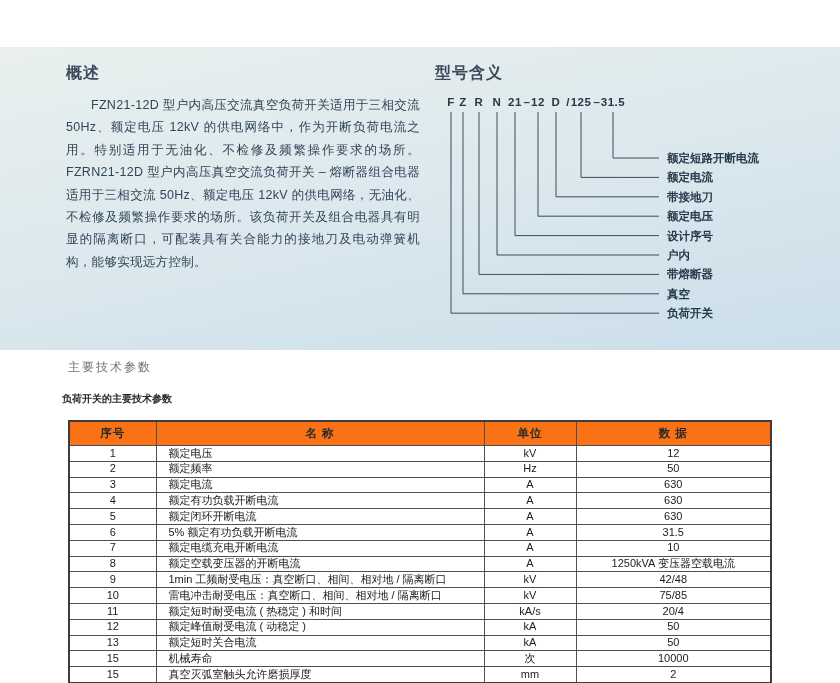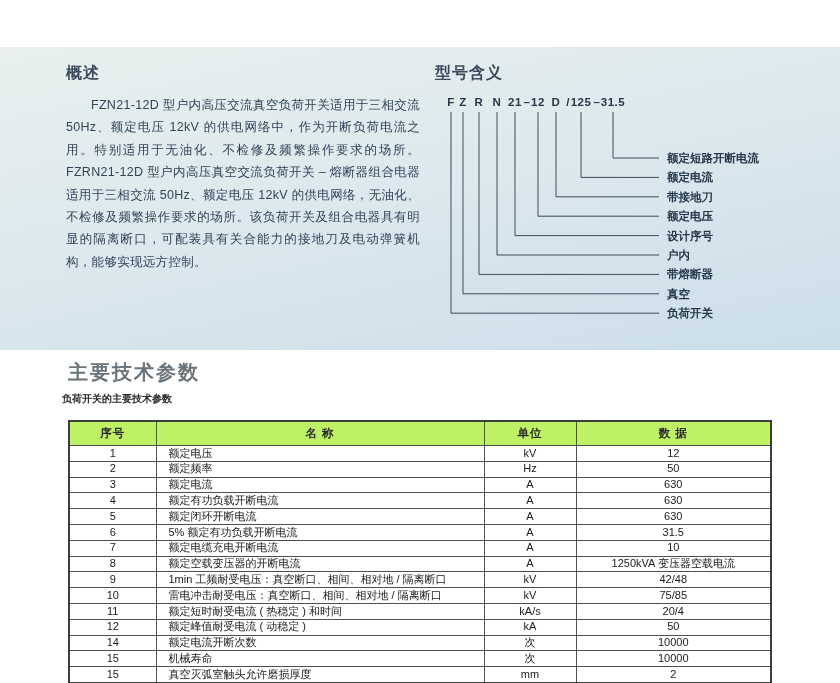--- a/index.html
+++ b/index.html
@@ -27,33 +27,33 @@
   .model { position: absolute; left: 435px; top: 16px; width: 390px; }
   .model svg { display: block; margin-top: 4px; }
   .code-text { font-size: 11.5px; font-weight: bold; fill: #24384a; letter-spacing: 0.5px; }
   .diagram-line { fill: none; stroke: #3c4c59; stroke-width: 1; }
   .diagram-label { font-size: 11.5px; font-weight: bold; fill: #24384a; }
 
   
   .params { position: absolute; left: 0; top: 303px; width: 840px; height: 380px; }
   .params h2 {
     position: absolute; left: 68px; top: 9px; margin: 0;
-    font-size: 20px; font-weight: 700; color: #6b747a; letter-spacing: 2px;
+    font-size: 12px; font-weight: 400; color: #6b747a; letter-spacing: 2px;
   }
   .params .subtitle {
     position: absolute; left: 62px; top: 42px;
     font-size: 10px; font-weight: bold; color: #2a2a2a;
   }
   table.params-table {
     position: absolute; left: 68px; top: 70px; width: 702px;
     border-collapse: collapse; table-layout: fixed;
     border: 2px solid #3d3d3d;
   }
   table.params-table th {
-    background: #bef264; border: 1px solid #4f4f4f;
+    background: #f97316; border: 1px solid #4f4f4f;
     font-size: 11.5px; font-weight: bold; color: #2b2b2b;
     height: 23px; padding: 0; text-align: center; letter-spacing: 1px;
   }
   table.params-table td {
     border: 1px solid #4f4f4f; font-size: 11px; color: #1b1b1b;
     height: 14.8px; line-height: 1.05; padding: 0 3px;
     text-align: center; white-space: nowrap; overflow: hidden;
   }
   table.params-table td.col-1 { text-align: left; padding-left: 12px; }
 </style>
@@ -193,24 +193,24 @@
             <td class="col-2">kA/s</td>
             <td class="col-3">20/4</td>
           </tr>
           <tr>
             <td class="col-0">12</td>
             <td class="col-1">额定峰值耐受电流 ( 动稳定 )</td>
             <td class="col-2">kA</td>
             <td class="col-3">50</td>
           </tr>
           <tr>
-            <td class="col-0">14</td>
-            <td class="col-1">额定电流开断次数</td>
-            <td class="col-2">次</td>
-            <td class="col-3">10000</td>
+            <td class="col-0">13</td>
+            <td class="col-1">额定短时关合电流</td>
+            <td class="col-2">kA</td>
+            <td class="col-3">50</td>
           </tr>
           <tr>
             <td class="col-0">15</td>
             <td class="col-1">机械寿命</td>
             <td class="col-2">次</td>
             <td class="col-3">10000</td>
           </tr>
           <tr>
             <td class="col-0">15</td>
             <td class="col-1">真空灭弧室触头允许磨损厚度</td>

